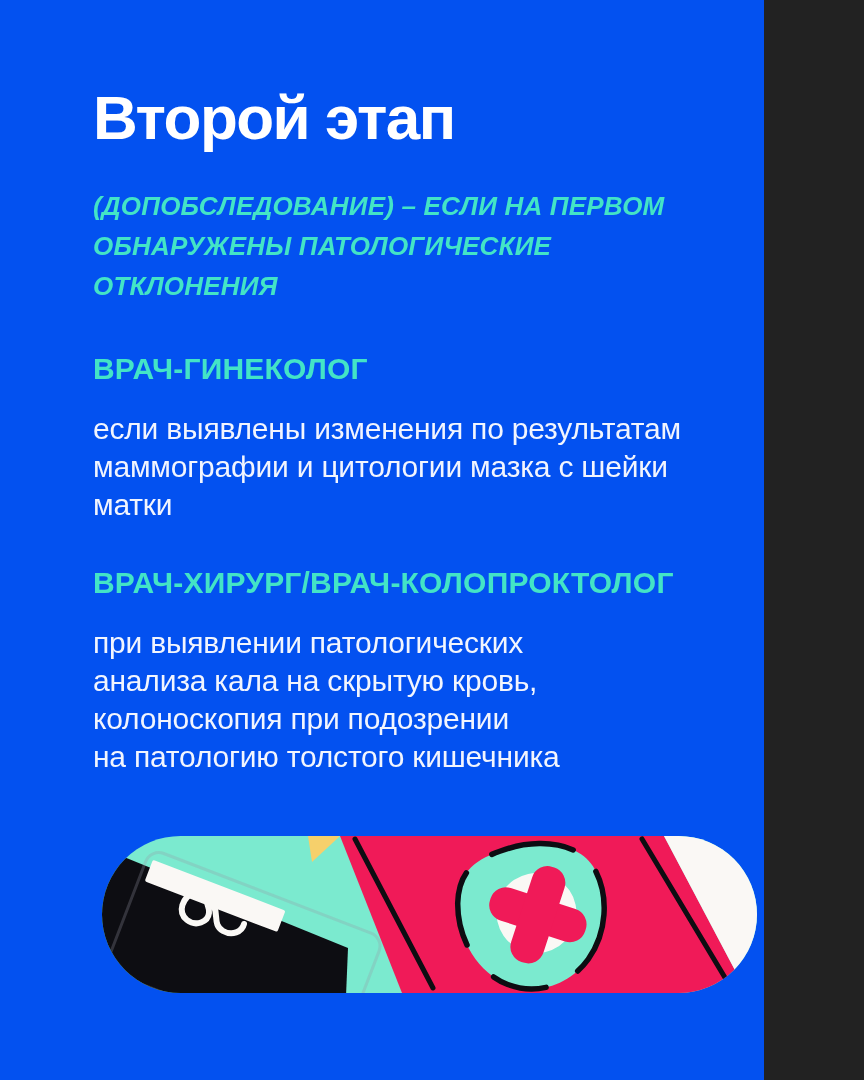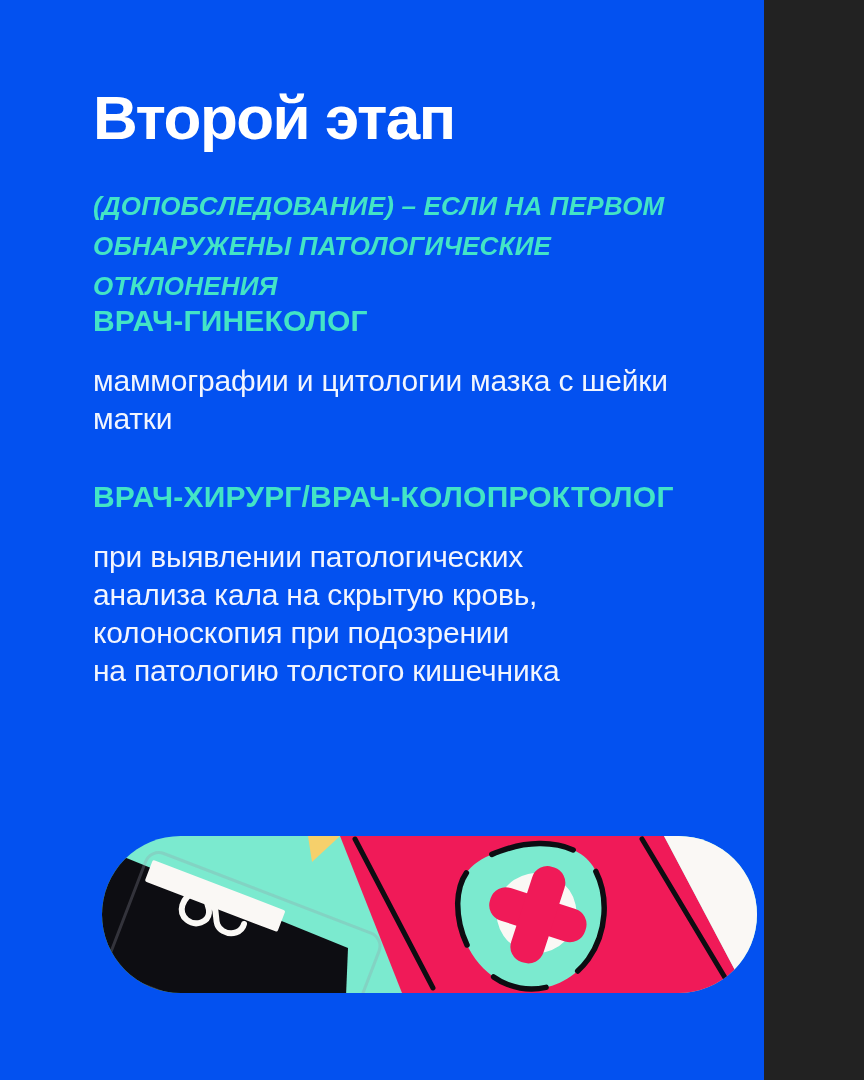--- a/index.html
+++ b/index.html
@@ -22,21 +22,21 @@
   .subtitle{margin-top:34px;}
   .subtitle .line{
     color:var(--accent); font-size:26px; font-weight:700; line-height:40px;
     letter-spacing:.2px;
     font-style:italic;
   }
   .section-heading{
     color:var(--accent); font-size:30px; font-weight:700; letter-spacing:.2px;
     line-height:30px;
   }
-  .heading-1{}
+  .heading-1{margin-top:48px;}
   .heading-2{margin-top:44px;}
   .body-text{margin-top:26px;}
   .body-text .line{
     color:#f2f5fe; font-size:30px; font-weight:400; line-height:38px;
     letter-spacing:-.2px;
   }
   .illustration{
     position:absolute; left:102px; top:836px; width:655px; height:157px;
   }
   .illustration svg{display:block; width:100%; height:100%;}
@@ -59,20 +59,21 @@
 
     <div class="subtitle">
       <div class="line">(ДОПОБСЛЕДОВАНИЕ) – ЕСЛИ НА ПЕРВОМ</div>
       <div class="line">ОБНАРУЖЕНЫ ПАТОЛОГИЧЕСКИЕ</div>
       <div class="line">ОТКЛОНЕНИЯ</div>
     </div>
 
     <div class="section">
       <div class="section-heading heading-1">ВРАЧ-ГИНЕКОЛОГ</div>
       <div class="body-text">
+        <div class="line">если выявлены изменения по результатам</div>
         <div class="line">маммографии и цитологии мазка с шейки матки</div>
       </div>
     </div>
 
     <div class="section">
       <div class="section-heading heading-2">ВРАЧ-ХИРУРГ/ВРАЧ-КОЛОПРОКТОЛОГ</div>
       <div class="body-text">
         <div class="line">при выявлении патологических</div>
         <div class="line">анализа кала на скрытую кровь,</div>
         <div class="line">колоноскопия при подозрении</div>

